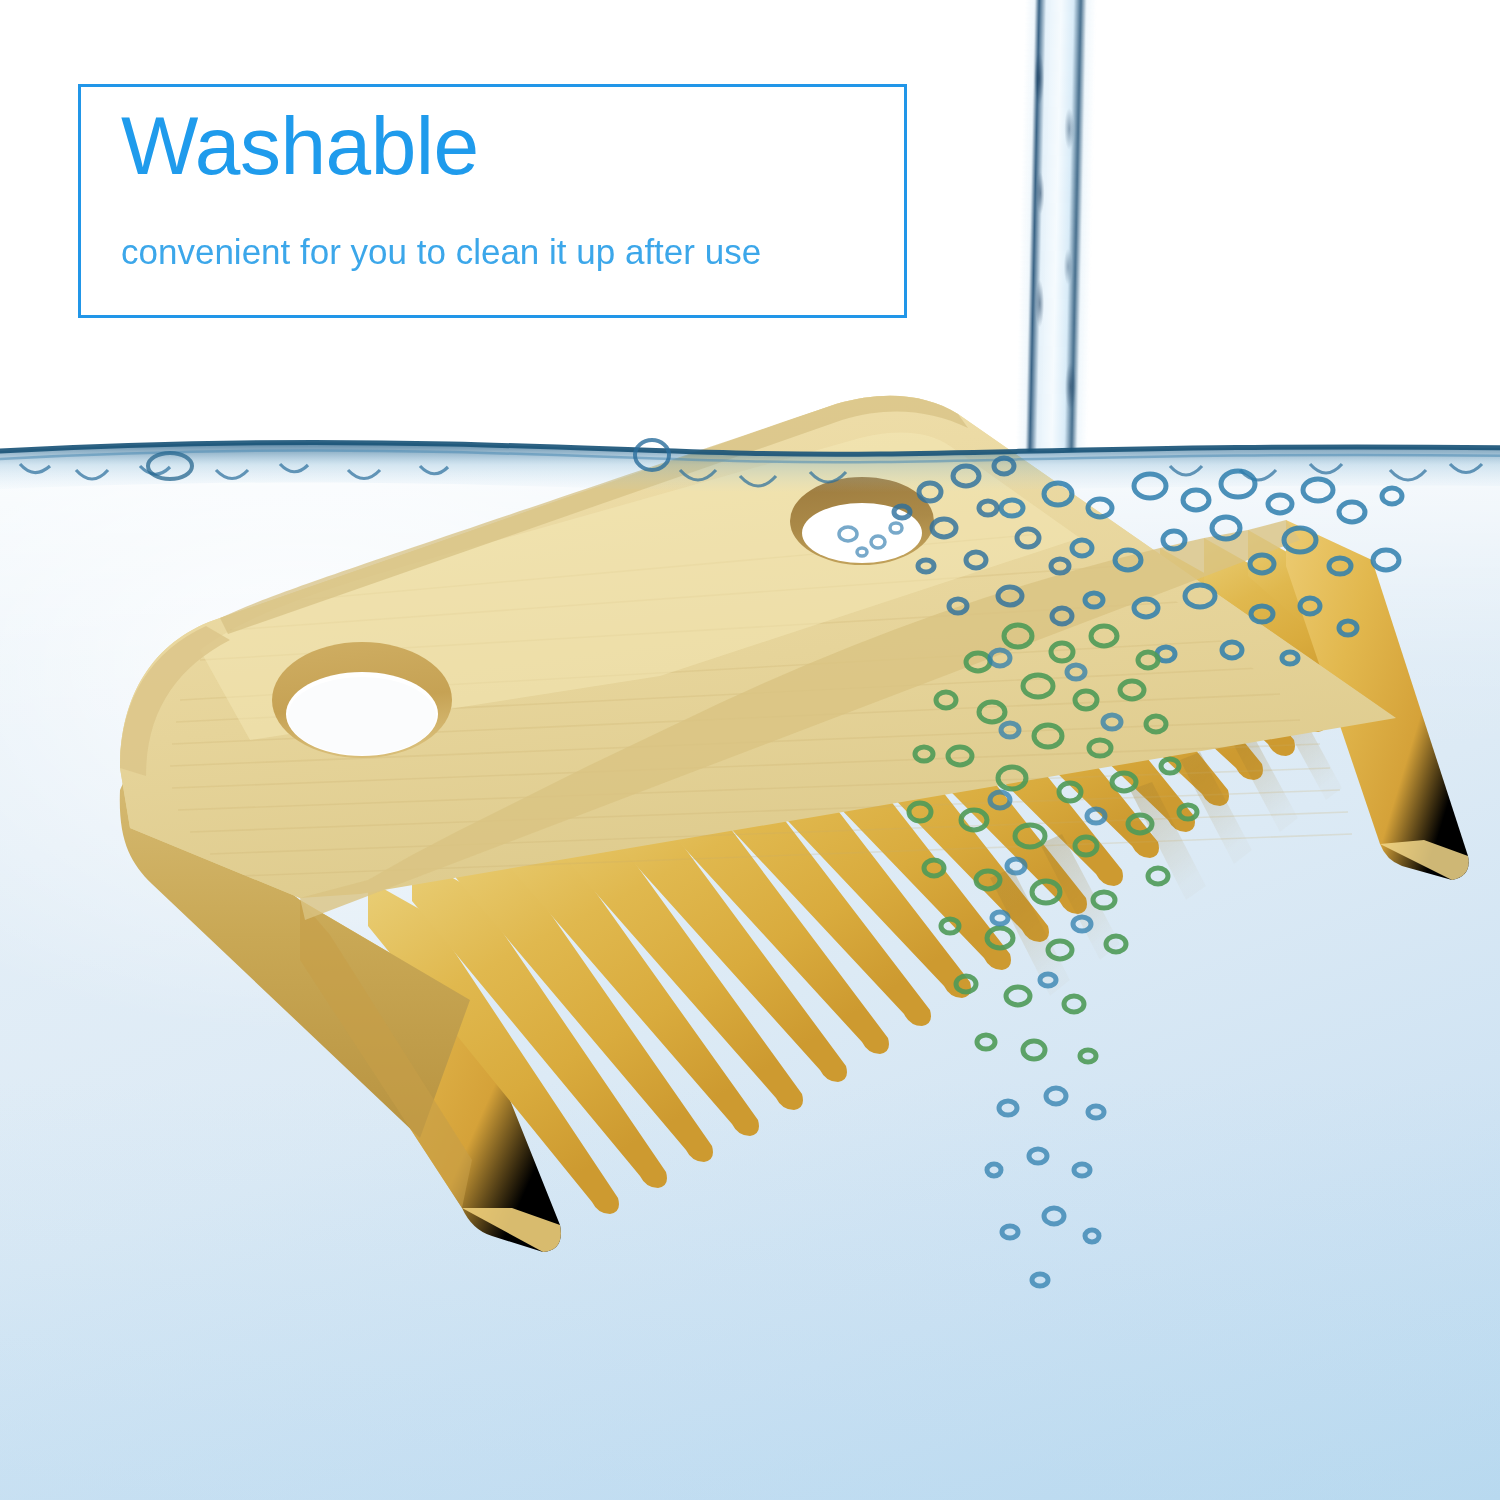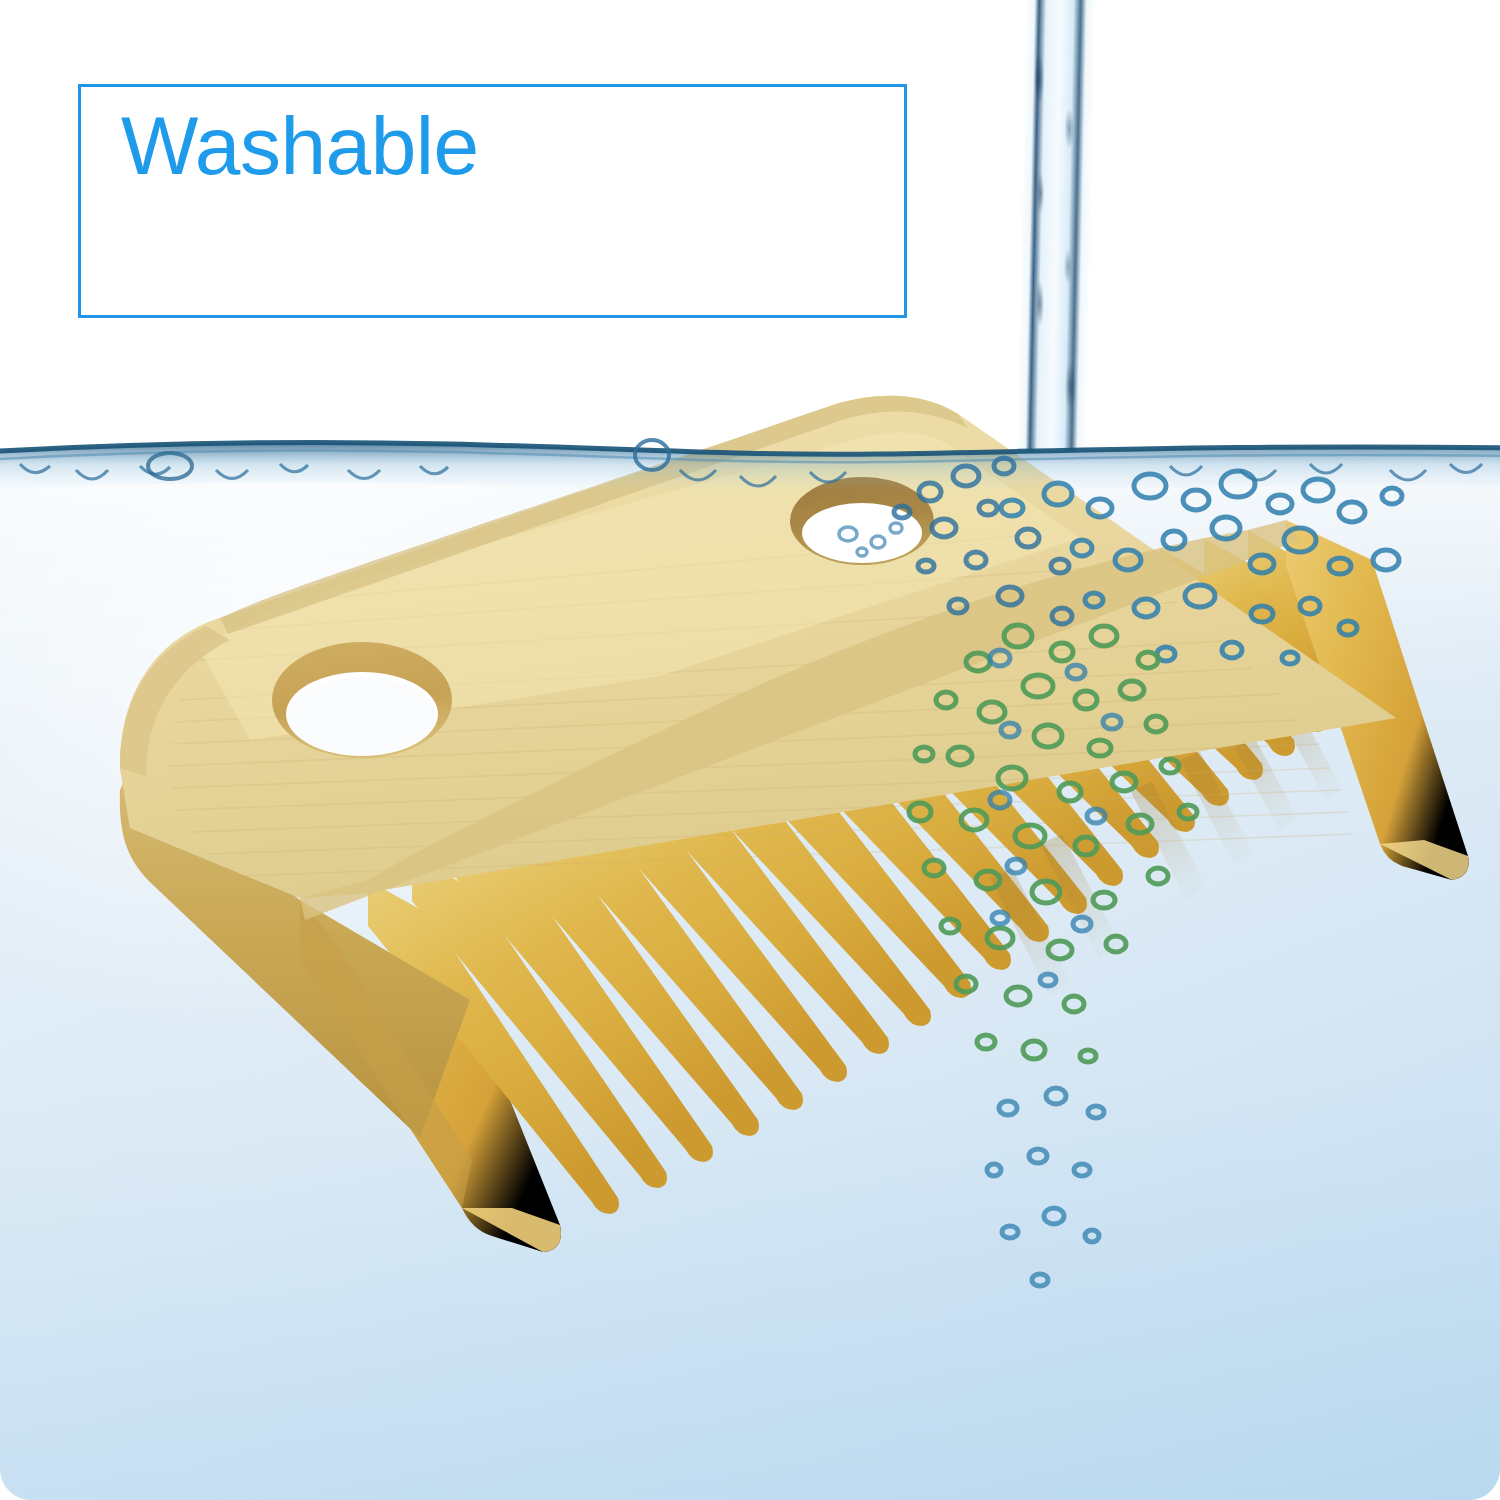--- a/index.html
+++ b/index.html
@@ -7,21 +7,20 @@
     padding: 0;
     background: #ffffff;
   }
   #stage {
     position: relative;
     width: 1500px;
     height: 1500px;
     overflow: hidden;
     background: #ffffff;
     font-family: "Liberation Sans", sans-serif;
-    border-radius: 31px;
   }
 
   
   .water-body {
     position: absolute;
     left: 0;
     top: 452px;
     width: 1500px;
     height: 1048px;
     background:
@@ -458,15 +457,16 @@
     <g fill="none" stroke="#3f86b4" stroke-width="3.5" opacity="0.7">
       <ellipse cx="848" cy="534" rx="9" ry="7"></ellipse>
       <ellipse cx="878" cy="542" rx="7" ry="6"></ellipse>
       <ellipse cx="896" cy="528" rx="6" ry="5"></ellipse>
       <ellipse cx="862" cy="552" rx="5" ry="4"></ellipse>
     </g>
   </svg>
 
   <div class="caption-box">
     <div class="caption-title">Washable</div>
+    <div class="caption-sub">convenient for you to clean it up after use</div>
   </div>
 
 </div>
 
 </body></html>

